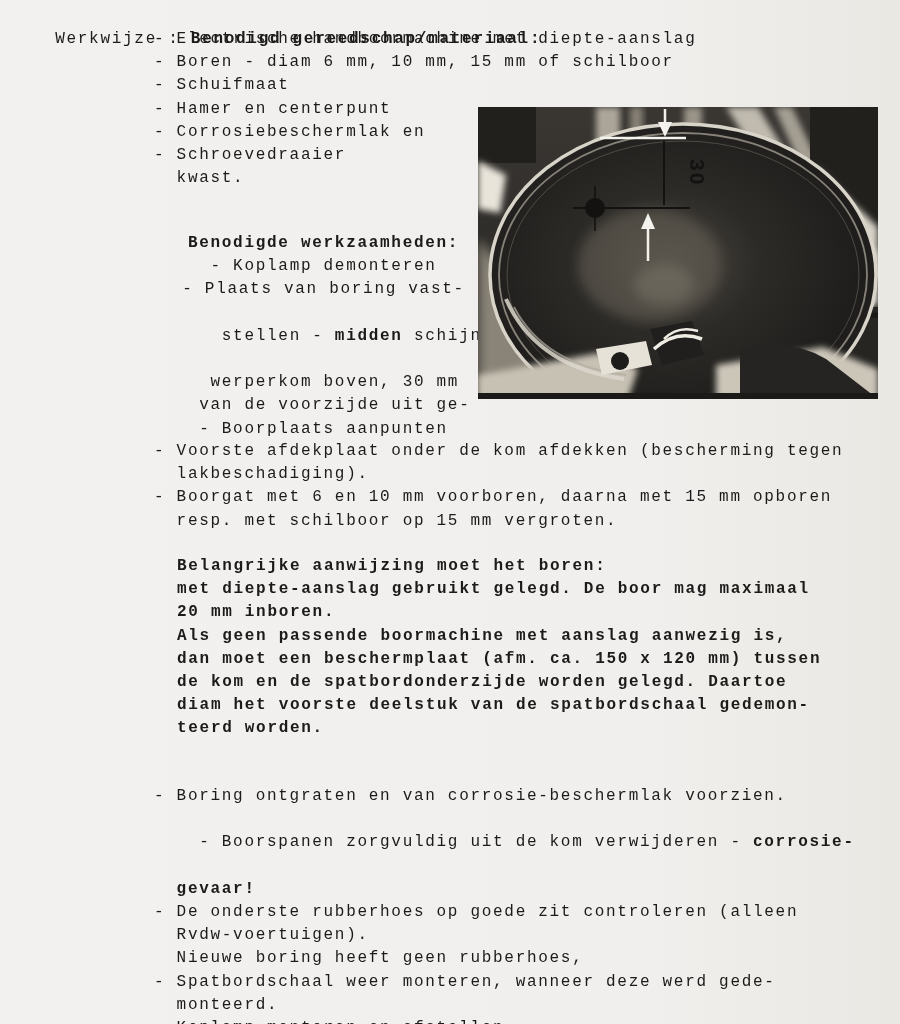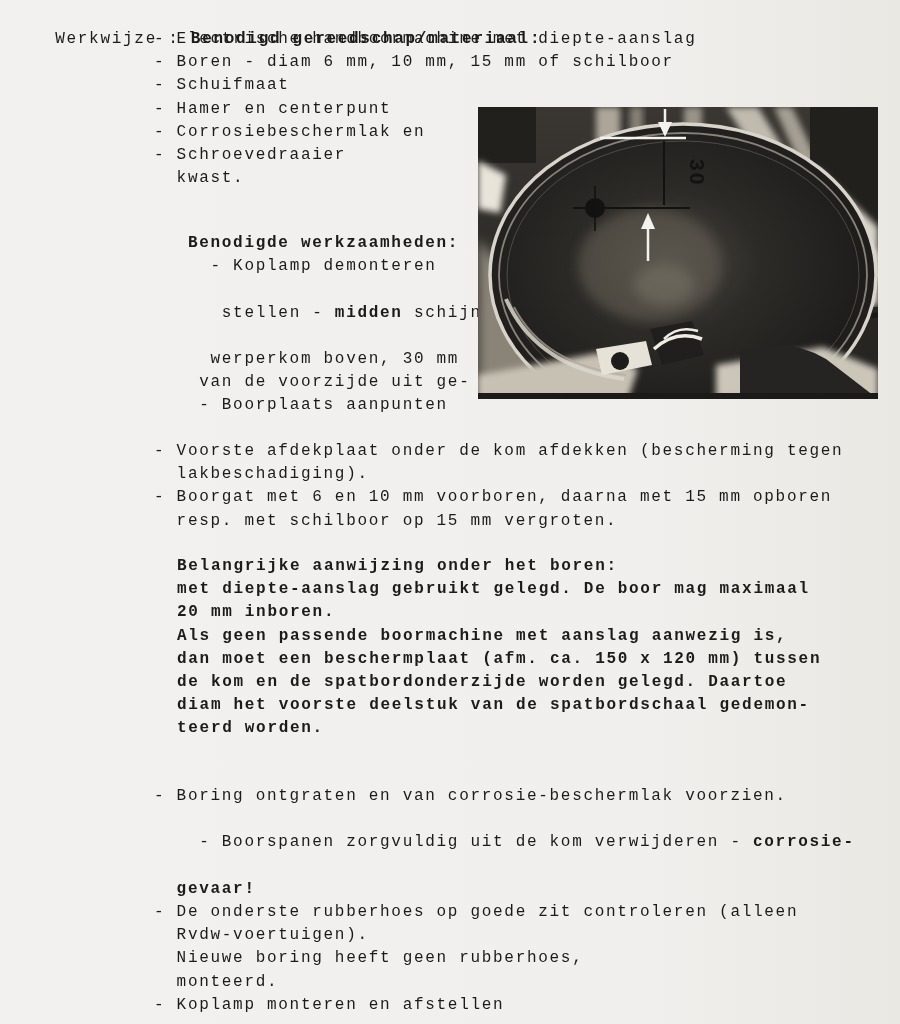--- a/index.html
+++ b/index.html
@@ -36,20 +36,21 @@
       <div class="line">- Corrosiebeschermlak en</div>
       <div class="line">- Schroevedraaier</div>
       <div class="line">  kwast.</div>
     </div>
 </div>
 
 <div class="abs" style="left:154px;top:232px;text-align:center;">
   <div class="line b">Benodigde werkzaamheden:</div>
   <div>
       <div class="line">- Koplamp demonteren</div>
+      <div class="line">- Plaats van boring vast-</div>
     </div>
   <div class="line">
     <span>  stellen - </span><span class="b">midden</span><span> schijn-</span>
   </div>
   <div>
       <div class="line">  werperkom boven, 30 mm</div>
       <div class="line">  van de voorzijde uit ge-</div>
       <div class="line">- Boorplaats aanpunten</div>
     </div>
 </div>
@@ -57,21 +58,21 @@
 <div class="abs" style="left:154px;top:440px;">
   <div>
       <div class="line">- Voorste afdekplaat onder de kom afdekken (bescherming tegen</div>
       <div class="line">  lakbeschadiging).</div>
       <div class="line">- Boorgat met 6 en 10 mm voorboren, daarna met 15 mm opboren</div>
       <div class="line">  resp. met schilboor op 15 mm vergroten.</div>
     </div>
 </div>
 
 <div class="abs warning" style="left:177px;top:555px;">
-  <div class="line b">Belangrijke aanwijzing onder het boren:</div>
+  <div class="line b">Belangrijke aanwijzing moet het boren:</div>
   <div>
       <div class="line">met diepte-aanslag gebruikt gelegd. De boor mag maximaal</div>
       <div class="line">20 mm inboren.</div>
       <div class="line">Als geen passende boormachine met aanslag aanwezig is,</div>
       <div class="line">dan moet een beschermplaat (afm. ca. 150 x 120 mm) tussen</div>
       <div class="line">de kom en de spatbordonderzijde worden gelegd. Daartoe</div>
       <div class="line">diam het voorste deelstuk van de spatbordschaal gedemon-</div>
       <div class="line">teerd worden.</div>
     </div>
 </div>
@@ -81,20 +82,21 @@
       <div class="line">- Boring ontgraten en van corrosie-beschermlak voorzien.</div>
     </div>
   <div class="line">
     <span>- Boorspanen zorgvuldig uit de kom verwijderen - </span><span class="b">corrosie-</span>
   </div>
   <div class="line b">  gevaar!</div>
   <div>
       <div class="line">- De onderste rubberhoes op goede zit controleren (alleen</div>
       <div class="line">  Rvdw-voertuigen).</div>
       <div class="line">  Nieuwe boring heeft geen rubberhoes,</div>
+      <div class="line">- Spatbordschaal weer monteren, wanneer deze werd gede-</div>
       <div class="line">  monteerd.</div>
       <div class="line">- Koplamp monteren en afstellen</div>
     </div>
 </div>
 
 <div class="photo-frame">
   <svg width="400" height="292" viewBox="0 0 400 292">
     <defs>
       <radialGradient id="bowlg" cx="46%" cy="46%" r="62%">
         <stop offset="0%" stop-color="#4c4841"></stop>

